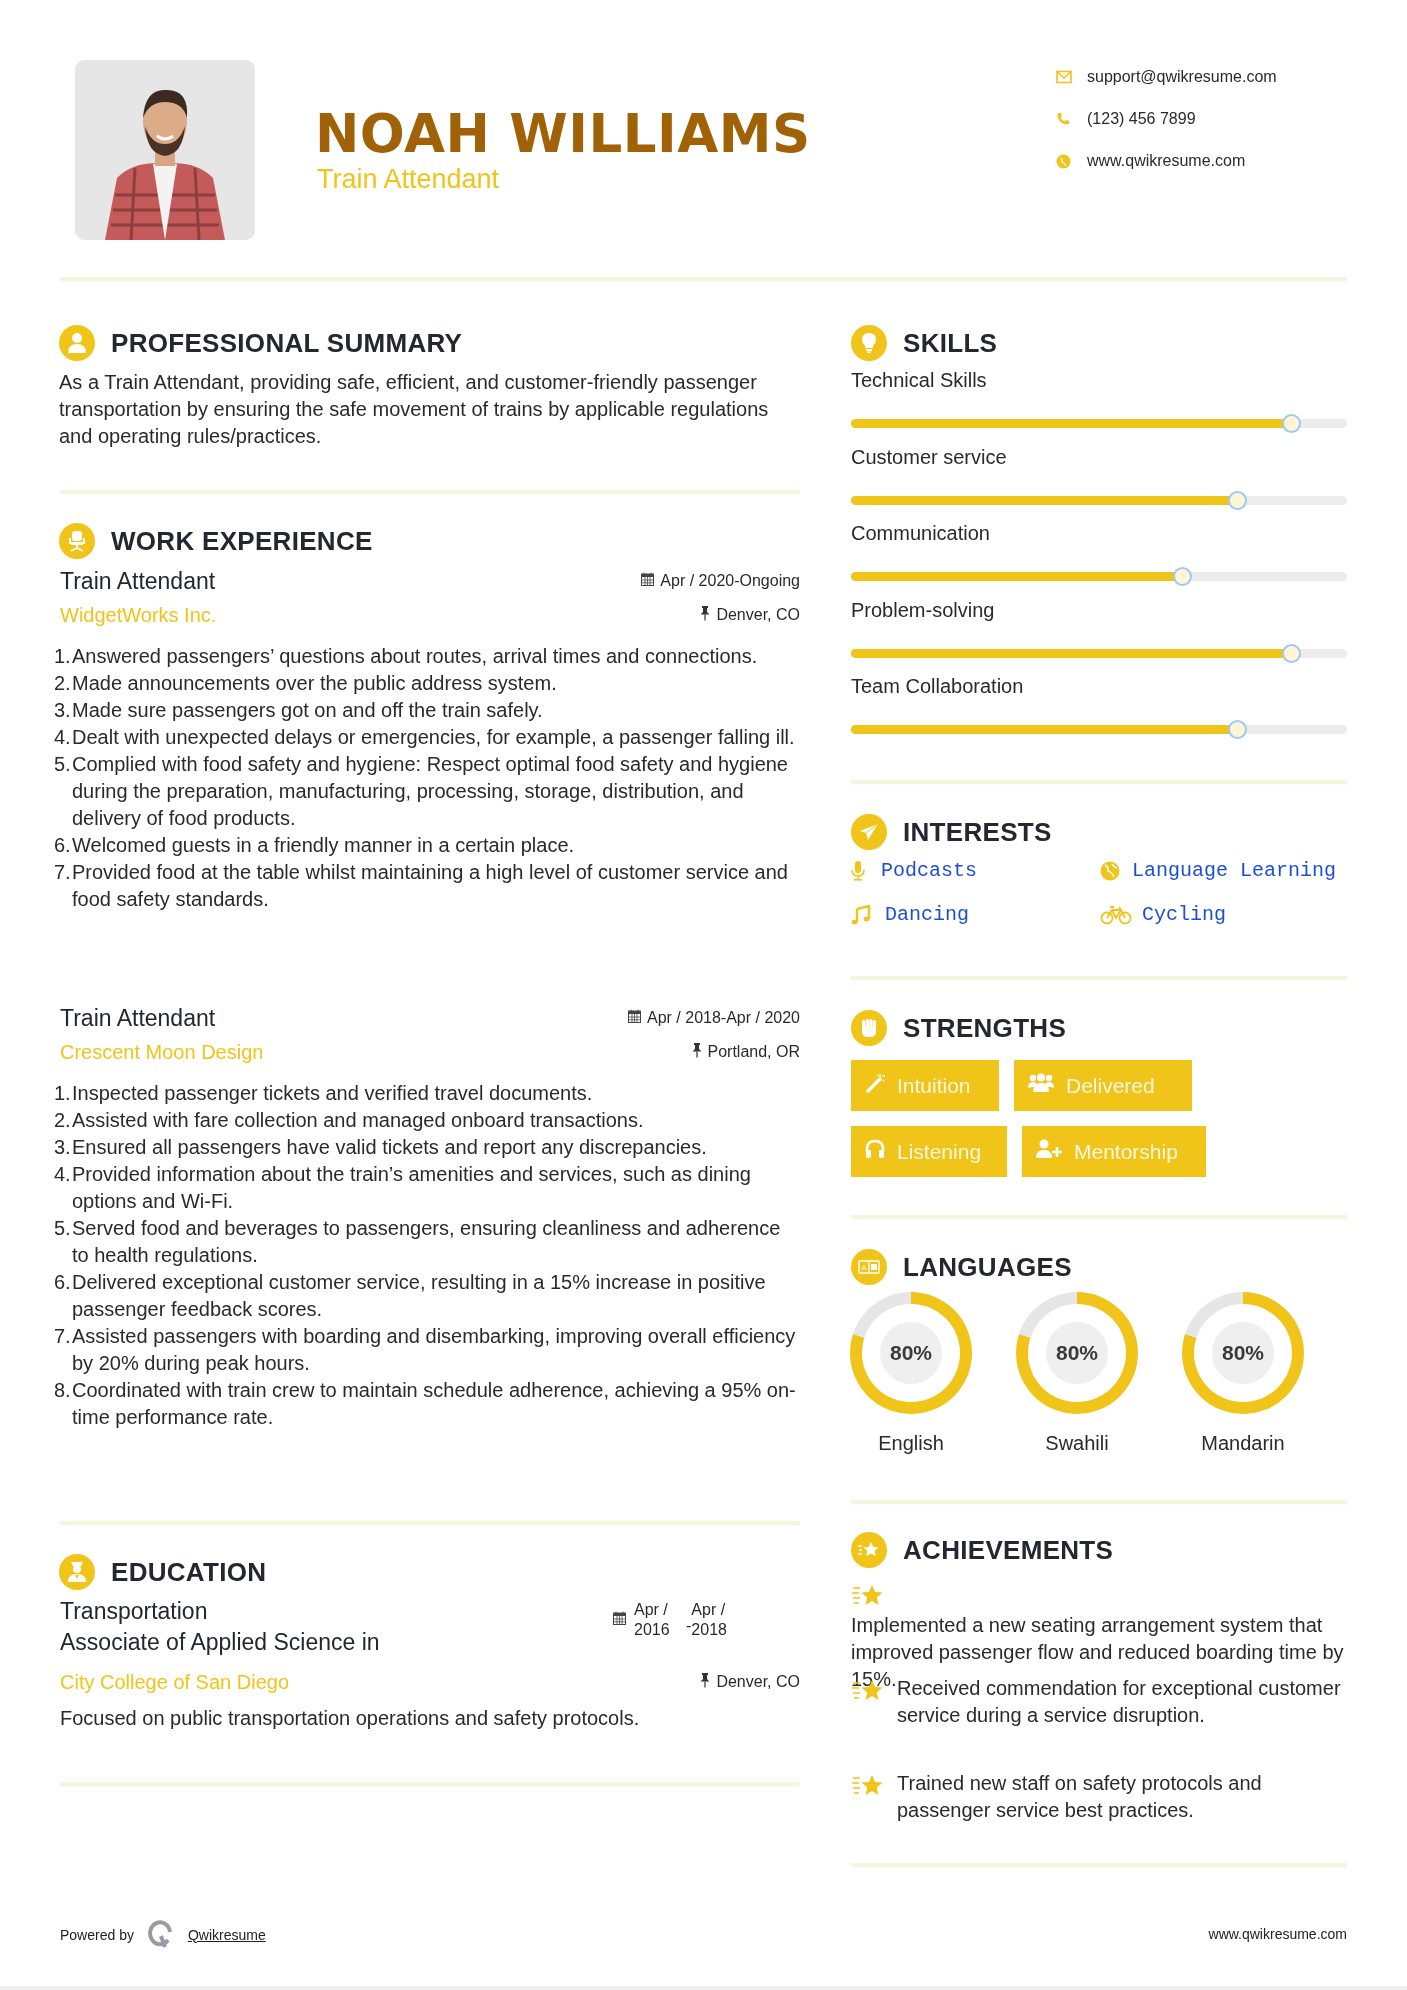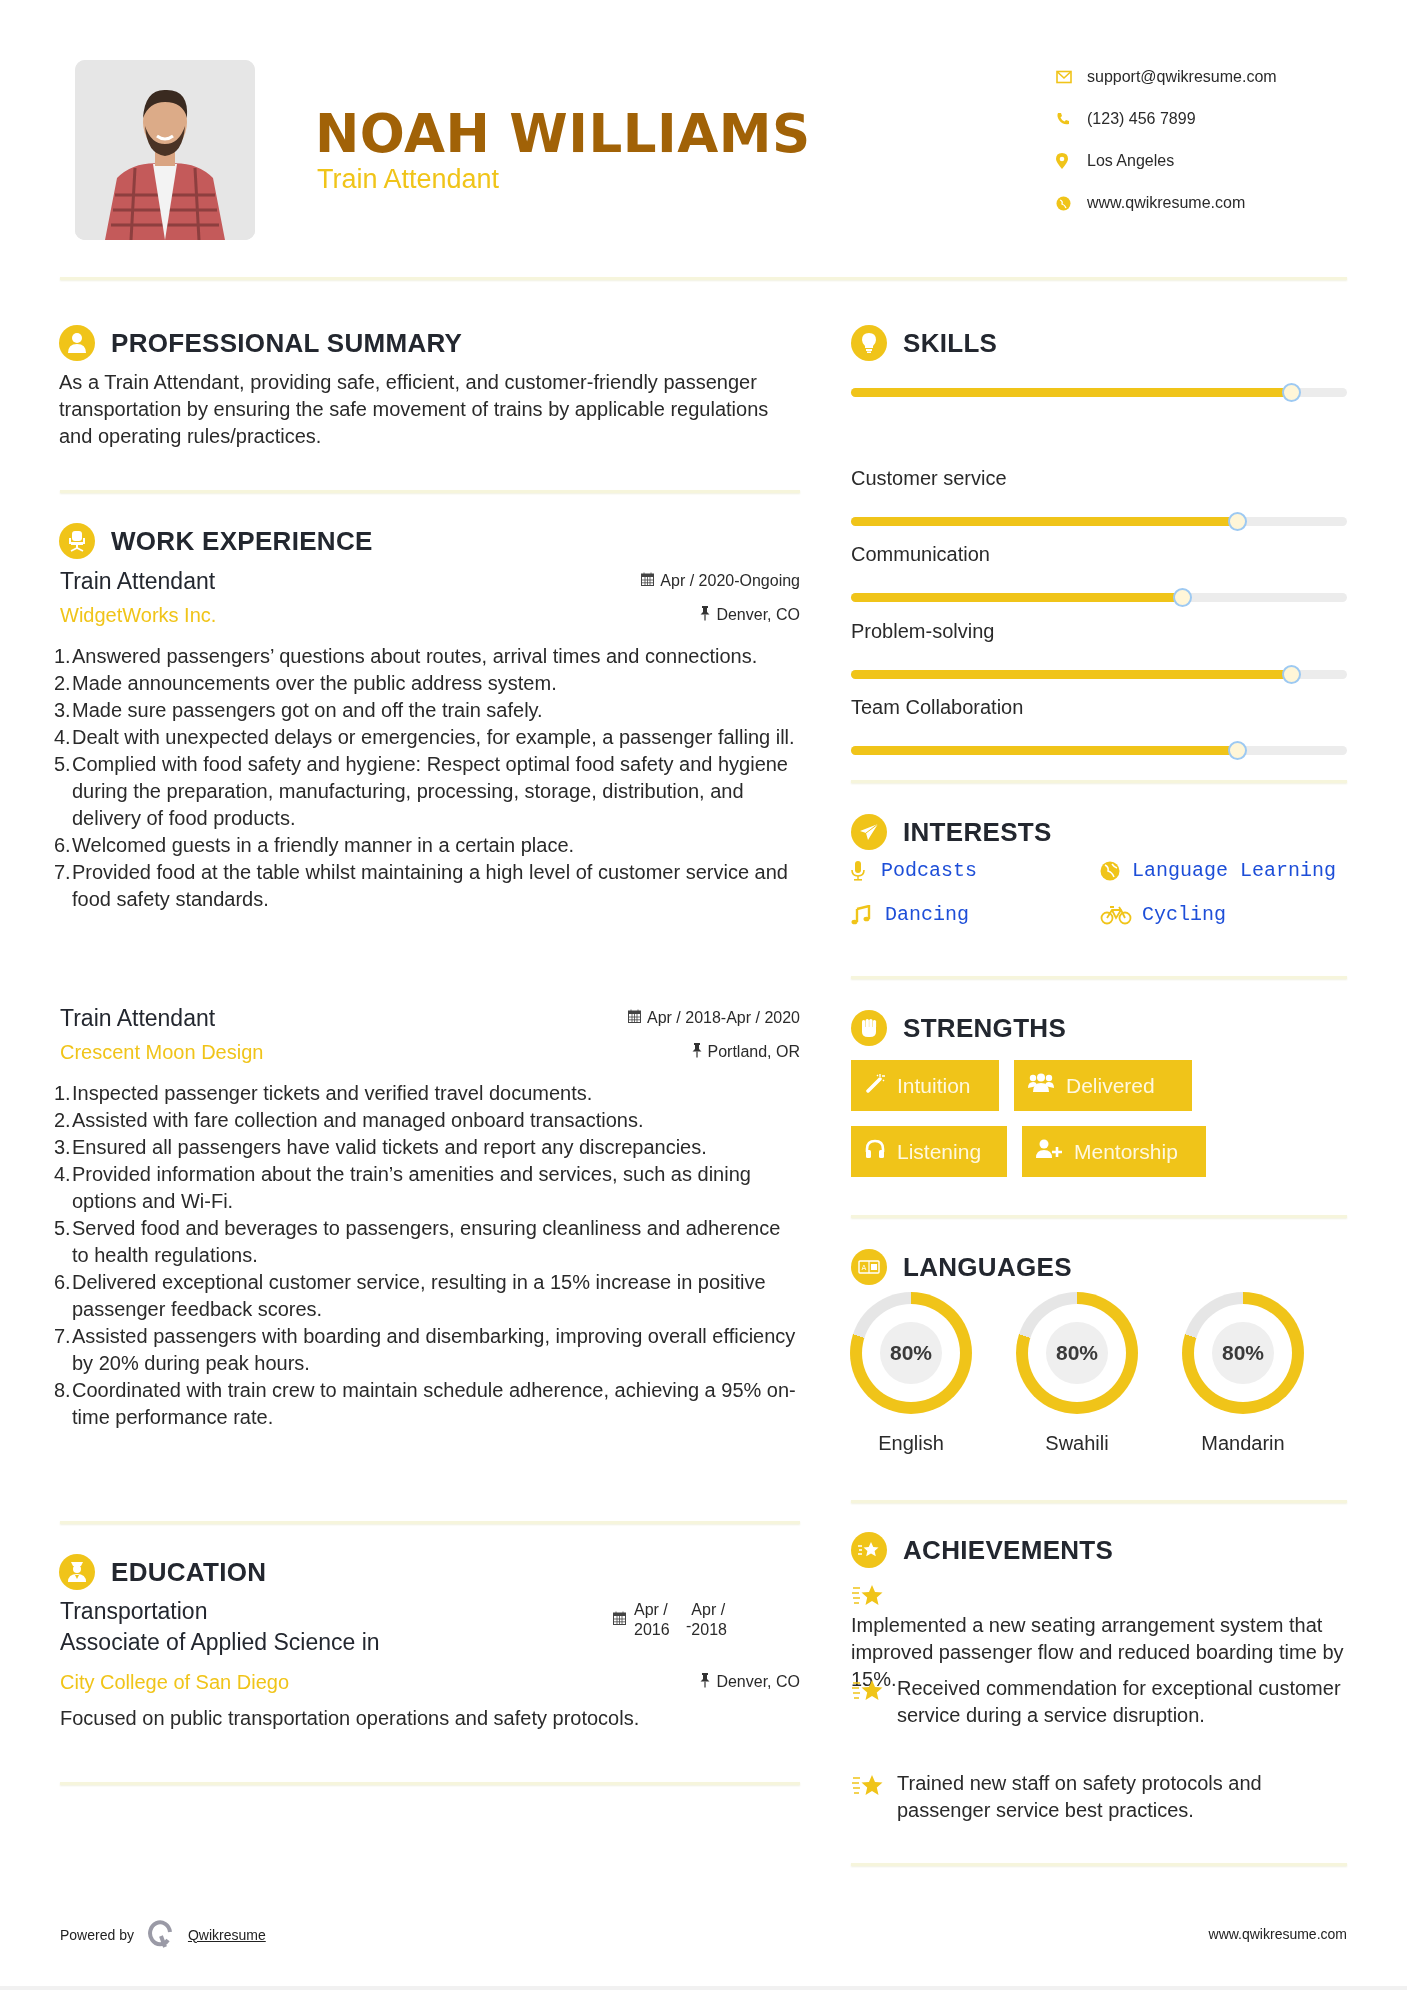--- a/index.html
+++ b/index.html
@@ -91,29 +91,20 @@
     </span>
     <span>support@qwikresume.com</span>
   </div>
   <div class="contact">
     <span class="ci">
       <svg width="14" height="14" viewBox="0 0 14 14">
           <path d="M2 1 L5 1 L6 4 L4.5 5.5 Q6 9 8.5 9.5 L10 8 L13 9 L13 12 Q7 13.5 3 8 Q0.5 4 2 1 Z" fill="#f0c419"></path>
         </svg>
     </span>
     <span>(123) 456 7899</span>
-  </div>
-  <div class="contact">
-    <span class="ci">
-      <svg width="12" height="16" viewBox="0 0 12 16">
-          <path d="M6 0 Q12 0 12 6 Q12 9 6 16 Q0 9 0 6 Q0 0 6 0 Z" fill="#f0c419"></path>
-          <circle cx="6" cy="6" r="2.3" fill="#fff"></circle>
-        </svg>
-    </span>
-    <span>Los Angeles</span>
   </div>
   <div class="contact">
     <span class="ci">
       <svg width="15" height="15" viewBox="0 0 15 15">
           <circle cx="7.5" cy="7.5" r="7" fill="#f0c419"></circle>
           <path d="M4 4 Q7 5 6 8 Q9 9 10 12" stroke="#fff" stroke-width="1.3" fill="none"></path>
         </svg>
     </span>
     <span>www.qwikresume.com</span>
   </div>
@@ -270,20 +261,21 @@
       <svg width="16" height="22" viewBox="0 0 16 22">
           <path d="M8 1 Q15 1 15 8 Q15 11 12 14 V16 H4 V14 Q1 11 1 8 Q1 1 8 1 Z" fill="#fff"></path>
           <rect x="5" y="17" width="6" height="2" fill="#fff"></rect>
           <rect x="6" y="19.5" width="4" height="1.5" fill="#fff"></rect>
         </svg>
     </span>
     <span class="sec-title">SKILLS</span>
   </div>
   <div style="margin-top:4px;">
     <div style="height:77px;">
+      <div class="skill-label">Technical Skills</div>
       <div class="track">
           <div class="fill" style="width:89%"></div>
           <div class="thumb" style="left:89%"></div>
         </div>
     </div>
     <div style="height:76px;">
       <div class="skill-label">Customer service</div>
       <div class="track">
           <div class="fill" style="width:78%"></div>
           <div class="thumb" style="left:78%"></div>

